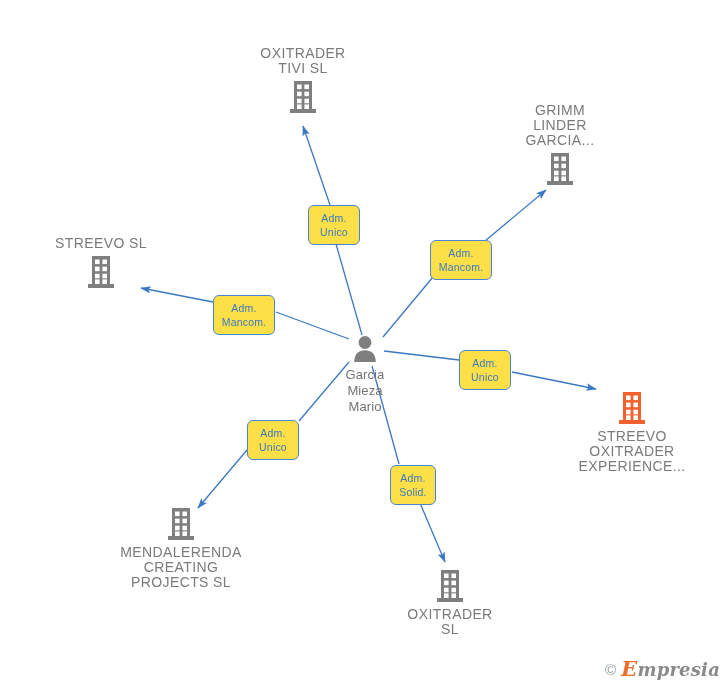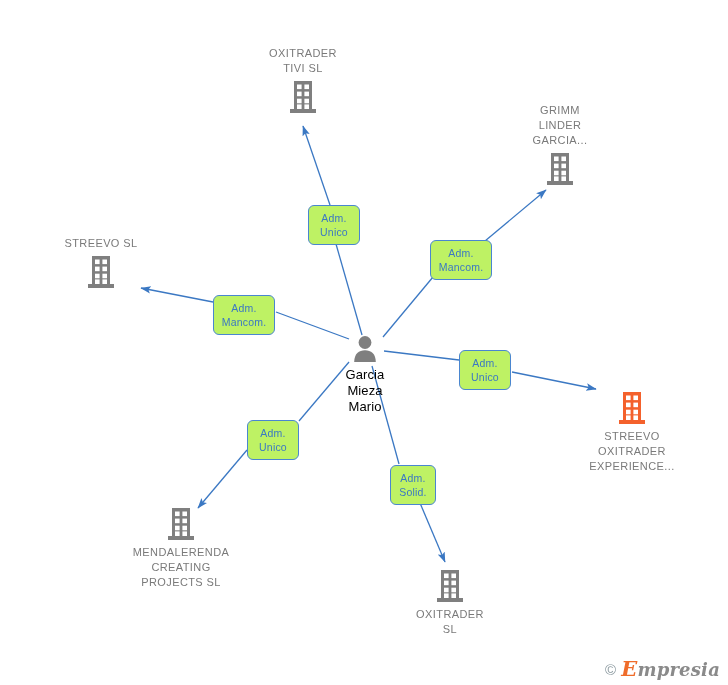--- a/index.html
+++ b/index.html
@@ -36,45 +36,45 @@
     user-select: none;
   }
   .node-label {
     font-size: 11.5px;
     line-height: 15px;
     letter-spacing: 0.35px;
     color: #7a7a7a;
     white-space: pre-line;
   }
   .node-label.company {
-    font-size: 11px;
+    font-size: 14px;
     letter-spacing: 0.4px;
   }
   .node-label.person {
     font-size: 13px;
     letter-spacing: 0.1px;
     line-height: 16px;
-    color: #000000;
+    color: #737373;
   }
   .node-icon {
     display: flex;
     align-items: center;
     justify-content: center;
     height: 38px;
   }
   .node-icon.person-icon-wrap { height: 32px; }
 
   .label-above .node-label { margin-bottom: 2px; }
   .label-below .node-label { margin-top: 2px; }
 
   
   .rel-label {
     position: absolute;
     box-sizing: border-box;
-    background: #bef264;
+    background: #fde047;
     border: 1px solid #4a86d0;
     border-radius: 6px;
     color: #3b78c3;
     font-size: 10.5px;
     line-height: 14px;
     text-align: center;
     padding: 5px 6px 5px 6px;
     white-space: pre-line;
     letter-spacing: 0.2px;
   }

